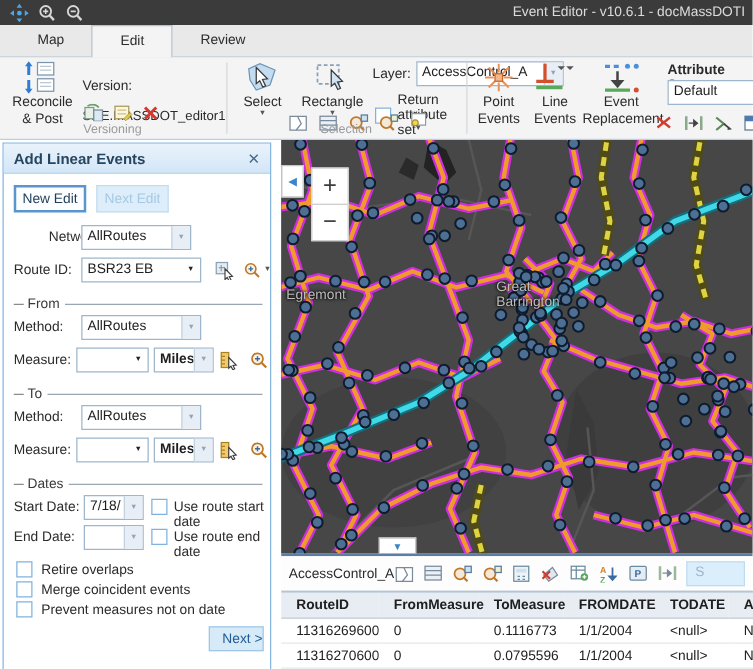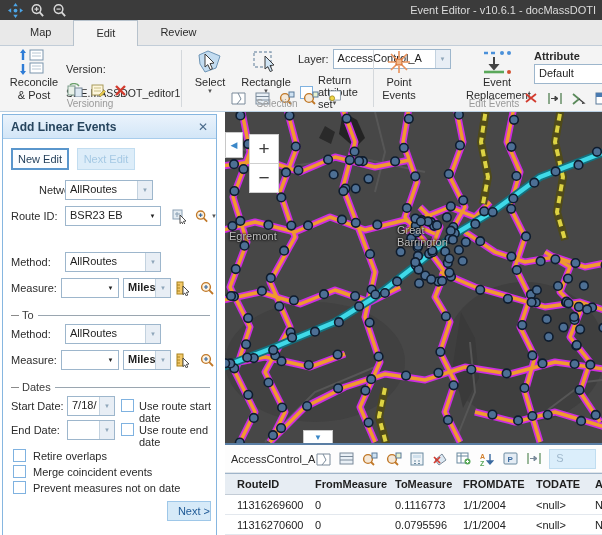--- a/index.html
+++ b/index.html
@@ -243,20 +243,29 @@
   <div class="rib-div" style="left:373px;"></div>
 
   <div class="abs" style="left:374px;top:0;width:228px;height:65px;">
     <div class="bigbtn" style="left:4px;width:42px;">
       <svg width="26" height="26" viewBox="0 0 26 26">
         <path d="M13 2v7 M13 17v7 M2 13h7 M17 13h7 M5 5l5 5 M21 5l-5 5 M5 21l5-5 M21 21l-5-5" stroke="#e8915a" stroke-width="1.6"></path>
         <rect x="10" y="10" width="6" height="6" fill="#f3b88a" stroke="#d2601e"></rect>
       </svg>
       <span class="lbl" style="width:40px;">Point Events</span>
     </div>
+    <div class="bigbtn" style="left:50px;width:40px;">
+      <svg width="32" height="26" viewBox="0 0 32 26">
+        <line x1="8" y1="2" x2="8" y2="16" stroke="#d2502e" stroke-width="2.6"></line>
+        <line x1="1" y1="16" x2="15" y2="16" stroke="#d2502e" stroke-width="2.6"></line>
+        <line x1="1" y1="21" x2="22" y2="21" stroke="#5aa85a" stroke-width="2.6"></line>
+        <path d="M18 4l3 3 3-3z M25 4l3 3 3-3z" fill="#555"></path>
+      </svg>
+      <span class="lbl" style="width:40px;">Line Events</span>
+    </div>
     <div class="bigbtn" style="left:92px;width:62px;">
       <svg width="34" height="26" viewBox="0 0 34 26">
         <line x1="4" y1="4" x2="16" y2="4" stroke="#4a90d9" stroke-width="2.6" stroke-dasharray="4 3"></line>
         <circle cx="22" cy="4" r="2" fill="#4a90d9"></circle>
           <circle cx="29" cy="4" r="2" fill="#4a90d9"></circle>
         <path d="M14 8v8 M14 20l-3.4-4h6.8z" stroke="#444" stroke-width="2" fill="#444"></path>
         <line x1="4" y1="23" x2="24" y2="23" stroke="#5aa85a" stroke-width="2.6"></line>
         <circle cx="29" cy="23" r="2" fill="#d2502e"></circle>
       </svg>
       <span class="lbl" style="width:62px;">Event Replacement</span>
@@ -287,21 +296,20 @@
         </span>
       <span class="sicon">
         <svg width="16" height="13" viewBox="0 0 16 13">
           <rect x="1" y="1" width="14" height="11" fill="#fff" stroke="#5a7a9a"></rect>
           <rect x="1" y="1" width="14" height="4" fill="#4a7ab0"></rect>
           <rect x="9" y="7" width="5" height="4" fill="#e85a3a"></rect>
         </svg>
         </span>
 
     </div>
-    <div class="rib-group-label" style="left:60px;width:120px;">Edit Events</div>
   </div>
 </div>
 
 <div id="panel">
   <div id="panel-header">
     <span id="panel-title">Add Linear Events</span>
     <span id="panel-close">✕</span>
   </div>
 
   <div class="btn abs" style="left:8px;top:33px;width:58px;height:22px;border-width:2px;line-height:18px;">New Edit</div>
@@ -327,20 +335,25 @@
     </span>
   <span class="sicon abs" style="left:192px;top:93px;width:22px;">
     <svg width="15" height="15" viewBox="0 0 15 15">
       <circle cx="6" cy="6" r="4.4" fill="#fdf3e2" stroke="#c07828" stroke-width="1.4"></circle>
       <path d="M4 6h4 M6 4v4" stroke="#3a6aa0" stroke-width="1.2"></path>
       <line x1="9.2" y1="9.2" x2="13" y2="13" stroke="#c07828" stroke-width="1.8"></line>
     </svg>
     <span class="ddarrow" style="margin-left:2px;">▼</span>
   </span>
 
+  <div class="legend-row" style="top:122px;">
+    <span class="dash"></span>
+      <span class="ltxt">From</span>
+      <span class="lline"></span>
+  </div>
   <div class="abs fieldlabel" style="left:8px;top:141px;">Method:</div>
   <span class="combo abs" style="left:62px;top:137px;width:96px;">
     <span class="cval">AllRoutes</span>
     <span class="cbtn gray">▼</span>
   </span>
   <div class="abs fieldlabel" style="left:8px;top:167px;">Measure:</div>
   <span class="combo abs" style="left:58px;top:163px;width:58px;">
     <span class="cval"></span>
     <span class="cbtn">▼</span>
   </span>

